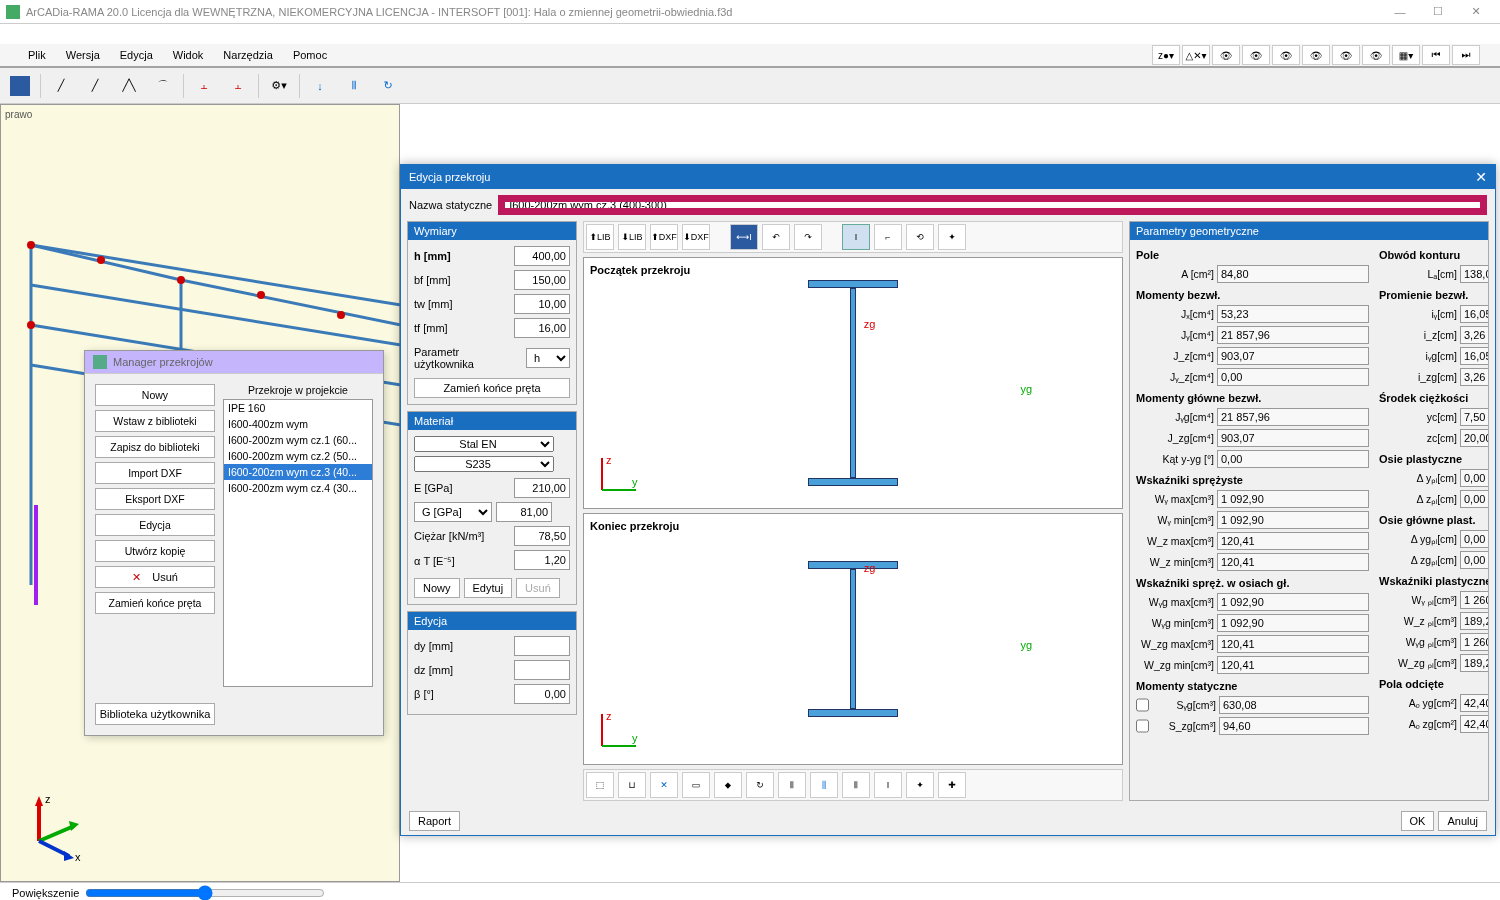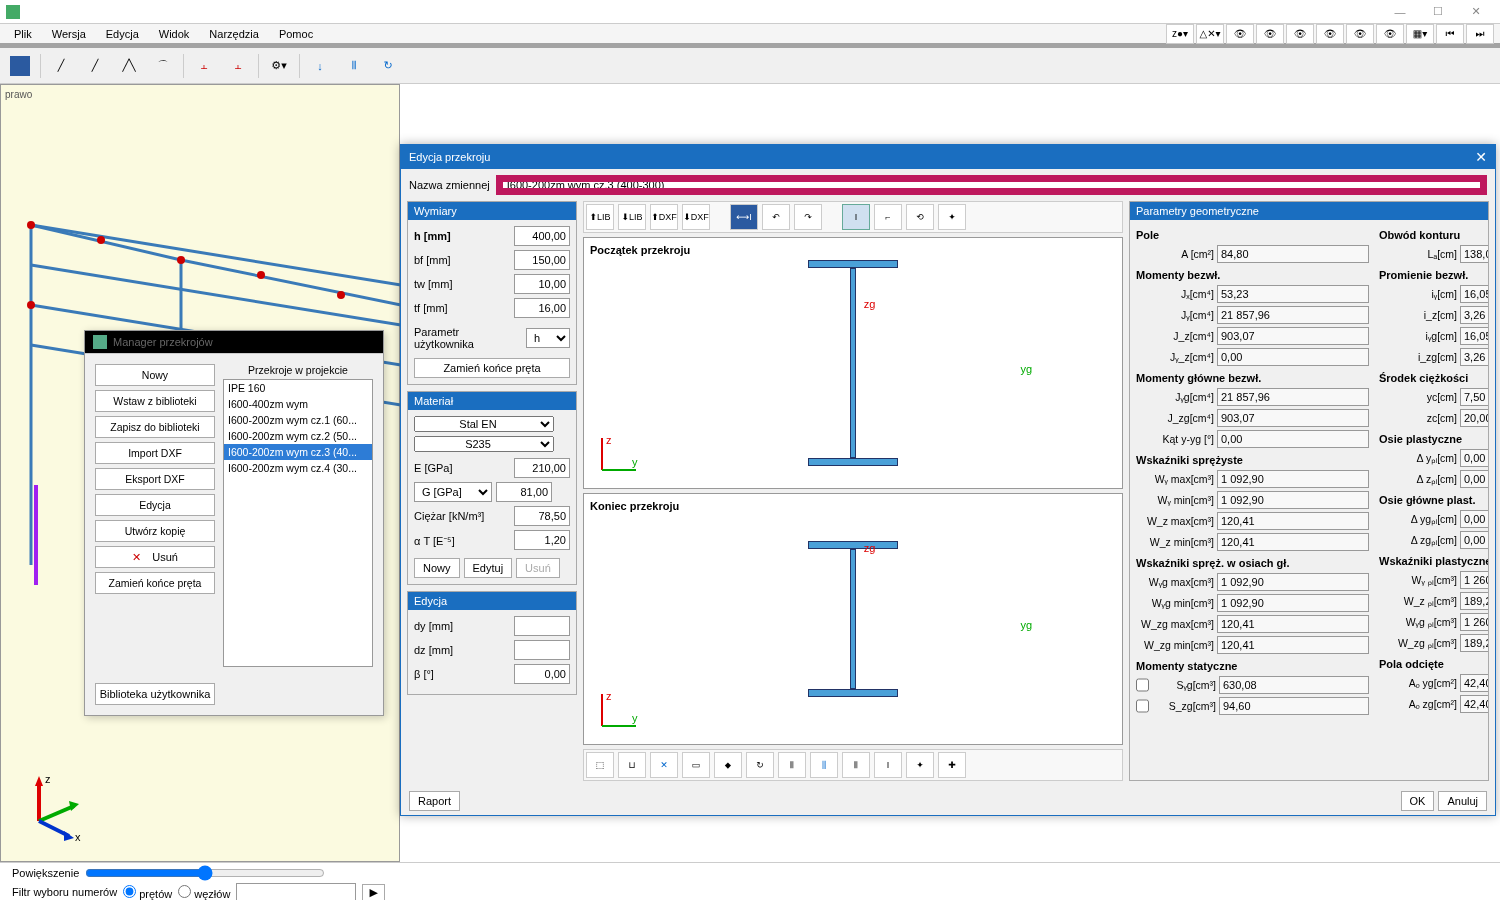--- a/index.html
+++ b/index.html
@@ -5,40 +5,40 @@
 * { box-sizing: border-box; margin: 0; padding: 0; font-family: "Segoe UI", Tahoma, sans-serif; font-size: 11px; }
 body { background: #fff; width: 1500px; height: 900px; overflow: hidden; position: relative; }
 
 
 .titlebar { height: 24px; background: #fff; border-bottom: 1px solid #ccc; display: flex; align-items: center; padding: 0 6px; color: #888; }
 .titlebar .icon { width: 14px; height: 14px; margin-right: 6px; background: #4a6; }
 .winbtns { margin-left: auto; display: flex; gap: 2px; }
 .winbtn { width: 36px; height: 20px; display: flex; align-items: center; justify-content: center; color: #888; cursor: pointer; }
 
 
-.menubar { height: 24px; background: #f5f5f5; border-bottom: 5px solid #a3a3a3; display: flex; align-items: center; padding: 0 6px; gap: 4px; }
+.menubar { height: 24px; background: #f5f5f5; border-bottom: 2px solid #a3a3a3; display: flex; align-items: center; padding: 0 20px; gap: 4px; margin-top: 20px; }
 .menuitem { padding: 2px 8px; cursor: pointer; }
 .menuright { margin-left: auto; display: flex; gap: 2px; }
 .tbtn { width: 28px; height: 20px; border: 1px solid #ccc; background: #fff; display: flex; align-items: center; justify-content: center; cursor: pointer; font-size: 10px; }
 
 
 .toolbar { height: 36px; background: #f0f0f0; border-bottom: 1px solid #ccc; display: flex; align-items: center; padding: 0 6px; gap: 6px; }
 .toolbtn { width: 28px; height: 28px; border: 1px solid transparent; display: flex; align-items: center; justify-content: center; cursor: pointer; }
 .toolsep { width: 1px; height: 24px; background: #ccc; }
 .save-icon { width: 20px; height: 20px; background: #2b5aa0; }
 
 
 .main { position: relative; height: calc(900px - 24px - 24px - 36px - 20px - 18px); }
 .viewport { position: absolute; left: 0; top: 0; width: 400px; height: 100%; background: #fbfae0; border: 1px solid #999; }
 .viewport-label { position: absolute; left: 4px; top: 4px; color: #555; font-size: 10px; }
 .axes { position: absolute; left: 18px; bottom: 20px; }
 
 
 .manager { position: absolute; left: 84px; top: 246px; width: 300px; background: #f0f0f0; border: 1px solid #999; box-shadow: 2px 2px 8px rgba(0,0,0,0.2); }
-.manager-title { background: #000000; border-bottom: 1px solid #ccc; padding: 4px 8px; display: flex; align-items: center; color: #666; }
+.manager-title { background: #c4b5fd; border-bottom: 1px solid #ccc; padding: 4px 8px; display: flex; align-items: center; color: #666; }
 .manager-title .ico { width: 14px; height: 14px; background: #5a8; margin-right: 6px; }
 .manager-body { padding: 10px; display: flex; gap: 8px; }
 .manager-btns { display: flex; flex-direction: column; gap: 4px; }
 .mbtn { width: 120px; height: 22px; border: 1px solid #aaa; background: #fff; cursor: pointer; font-size: 10.5px; display: flex; align-items: center; justify-content: center; gap: 4px; }
 .project-panel { flex: 1; }
 .project-label { font-size: 10.5px; margin-bottom: 3px; text-align: center; }
 .project-list { border: 1px solid #999; background: #fff; height: 288px; overflow: auto; }
 .project-item { padding: 2px 4px; cursor: pointer; font-size: 10.5px; white-space: nowrap; overflow: hidden; }
 .project-item.sel { background: #2d7cd6; color: #fff; }
 .lib-btn { margin: 6px 10px 10px; width: 120px; height: 22px; border: 1px solid #aaa; background: #fff; cursor: pointer; }
@@ -93,20 +93,21 @@
 .zoom-row { height: 20px; background: #fff; border-top: 1px solid #ccc; display: flex; align-items: center; padding: 0 12px; gap: 6px; font-size: 10.5px; }
 .zoom-row input[type=range] { flex: 0 0 240px; }
 
 svg { display: block; }
 </style>
 </head>
 <body>
 
 <div class="titlebar">
   <span class="icon"></span>
+  <span>ArCADia-RAMA 20.0 Licencja dla WEWNĘTRZNA, NIEKOMERCYJNA LICENCJA - INTERSOFT [001]: Hala o zmiennej geometrii-obwiednia.f3d</span>
   <div class="winbtns">
     <div class="winbtn">—</div>
     <div class="winbtn">☐</div>
     <div class="winbtn">✕</div>
   </div>
 </div>
 
 <div class="menubar">
   <span class="menuitem">Plik</span>
   <span class="menuitem">Wersja</span>
@@ -222,21 +223,21 @@
     </div>
     <button class="lib-btn">Biblioteka użytkownika</button>
   </div>
 
   <div class="edycja">
     <div class="edycja-title">
       <span>Edycja przekroju</span>
       <span class="close">✕</span>
     </div>
     <div class="nazwa-row">
-      <label>Nazwa zmiennej</label>
+      <label>Nazwa statyczne</label>
       <input type="text" value="I600-200zm wym cz.3 (400-300)" style="">
     </div>
     <div class="edycja-body">
 
       <div class="left-col">
         <div class="panel">
           <div class="panel-hdr">Wymiary</div>
           <div class="panel-body">
             <div class="prop-row">
                 <label style="font-weight:bold">h [mm]</label>

